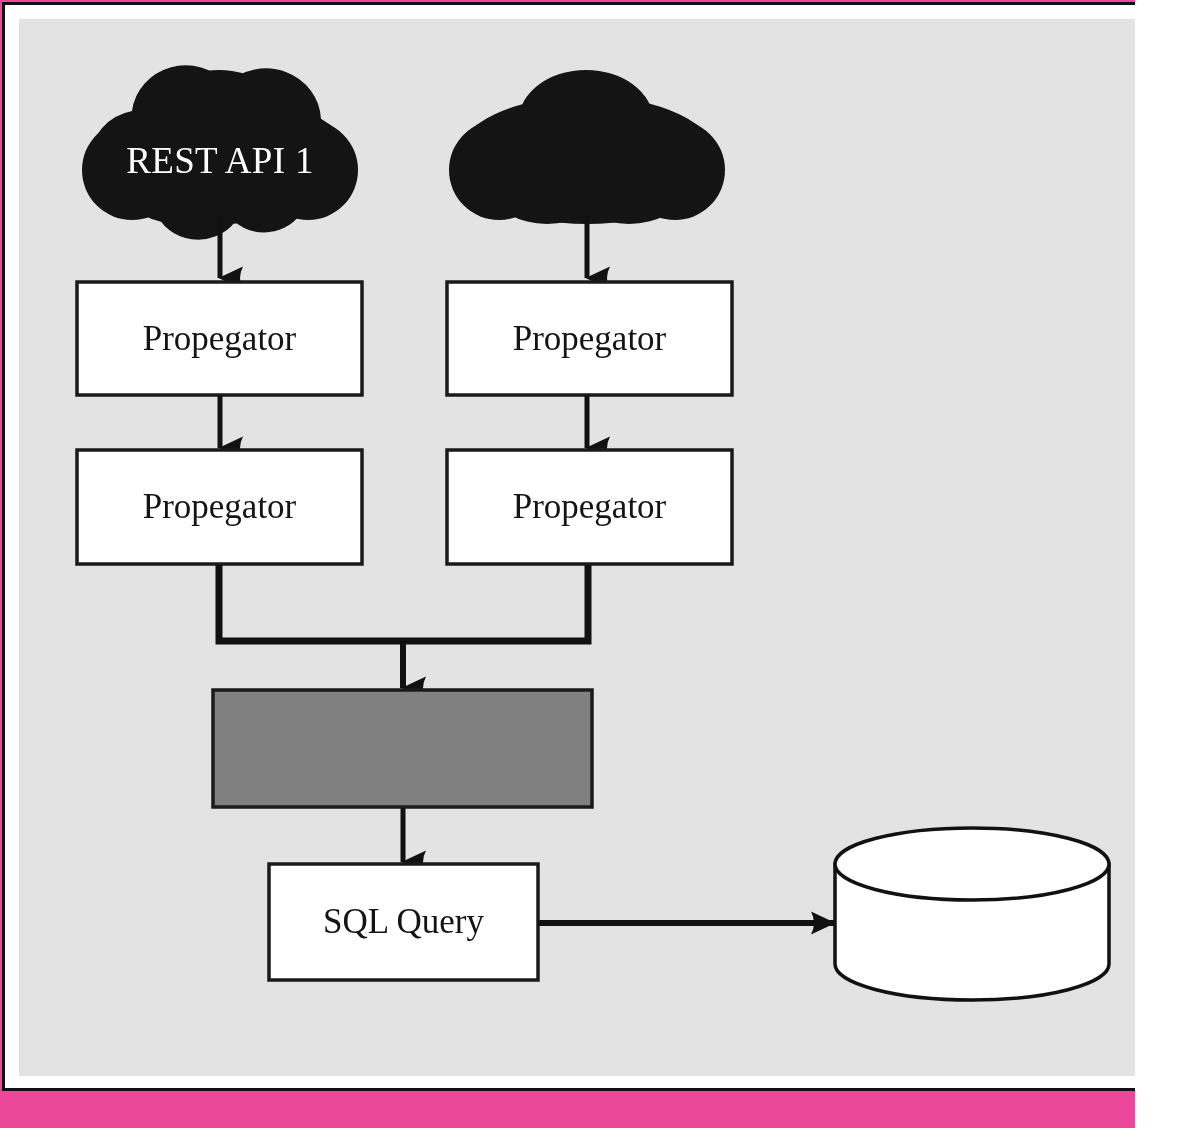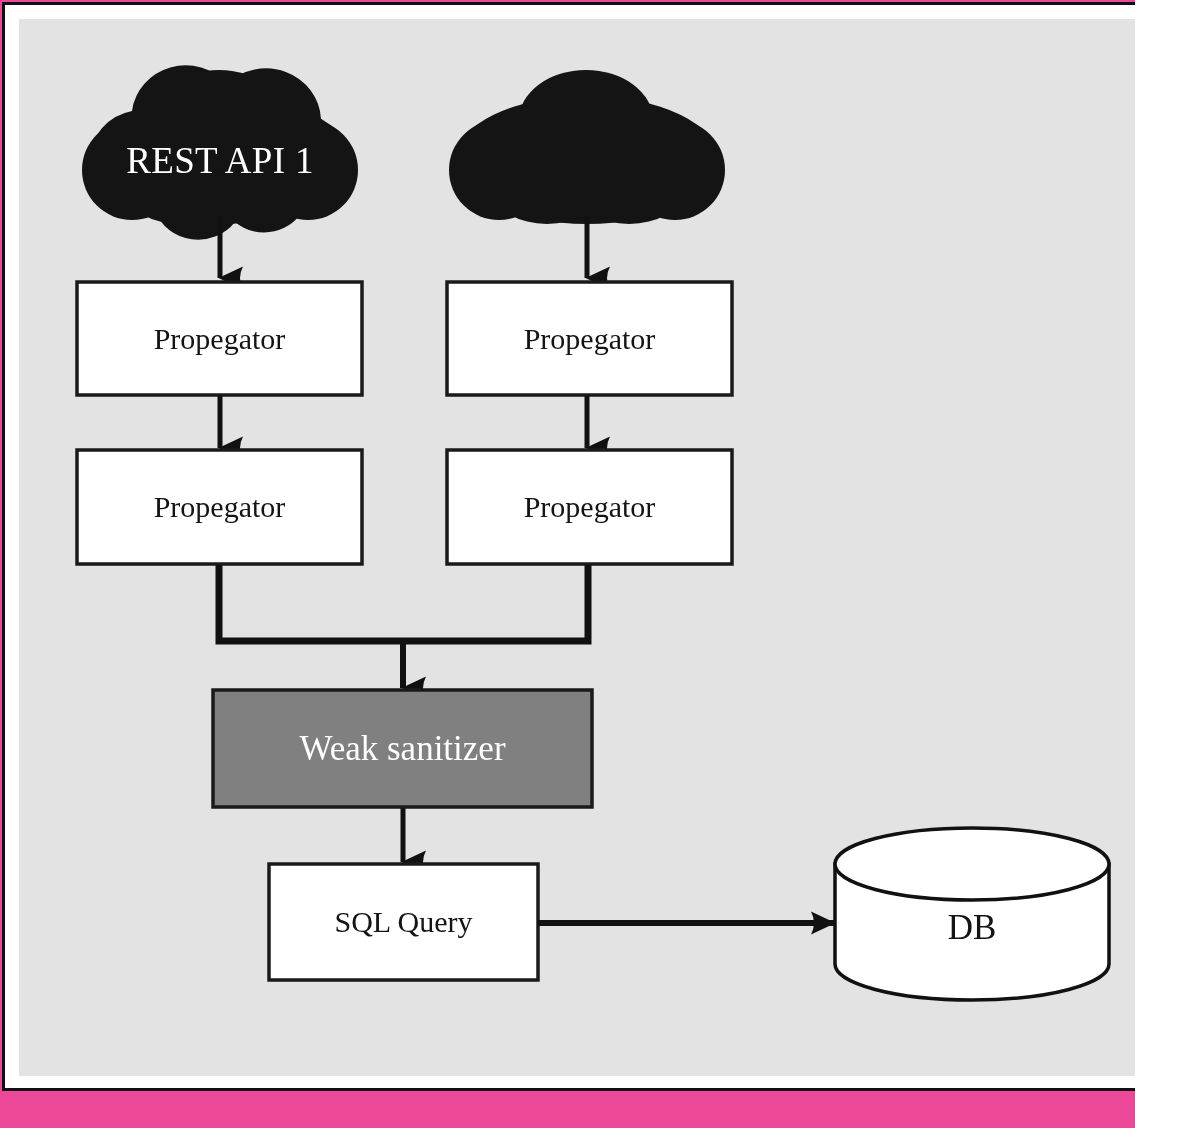--- a/index.html
+++ b/index.html
@@ -54,21 +54,21 @@
     pointer-events: none;
     white-space: nowrap;
   }
   .cloud-label {
     color: #ffffff;
     font-size: 37px;
     letter-spacing: 0.3px;
   }
   .box-label {
     color: #141414;
-    font-size: 30px;
+    font-size: 35px;
   }
   .sanitizer-label {
     color: #ffffff;
     font-size: 35px;
   }
   .db-label {
     color: #141414;
     font-size: 35px;
   }
 </style>
@@ -150,19 +150,17 @@
     </g>
   </svg>
 
   <div class="node-label cloud-label" style="left:90px;  top:134px; width:260px; height:52px;">REST API 1</div>
 
   <div class="node-label box-label" style="left:77px;  top:282px; width:285px; height:113px;">Propegator</div>
   <div class="node-label box-label" style="left:77px;  top:450px; width:285px; height:114px;">Propegator</div>
   <div class="node-label box-label" style="left:447px; top:282px; width:285px; height:113px;">Propegator</div>
   <div class="node-label box-label" style="left:447px; top:450px; width:285px; height:114px;">Propegator</div>
 
-  <div class="node-label sanitizer-label" style="left:213px; top:690px; width:379px; height:117px;">Weak sanitizer</div>
 
   <div class="node-label box-label" style="left:269px; top:864px; width:269px; height:116px;font-family:Liberation Serif, serif;">SQL Query</div>
 
-  <div class="node-label db-label" style="left:835px; top:890px; width:274px; height:76px;">DB</div>
 
 </div>
 
 </body></html>

